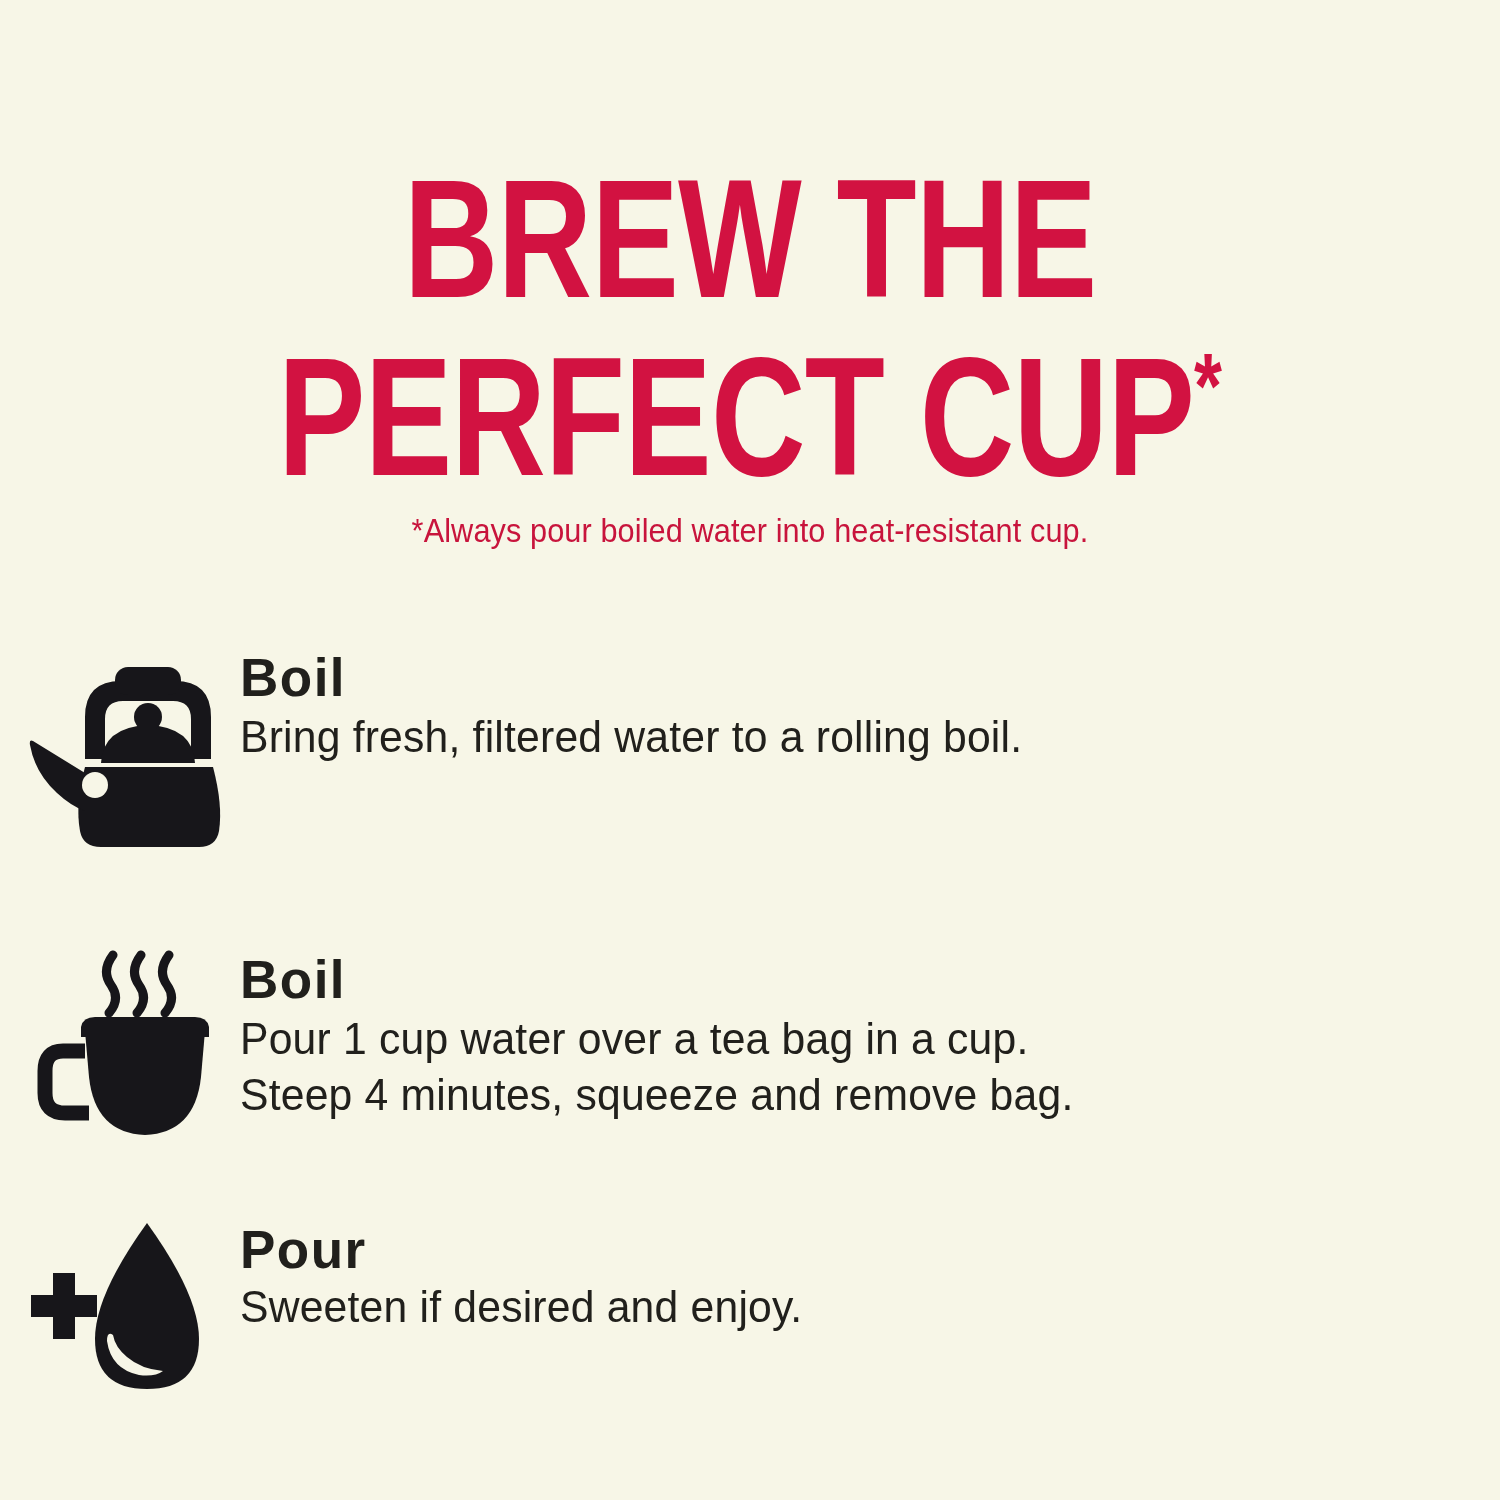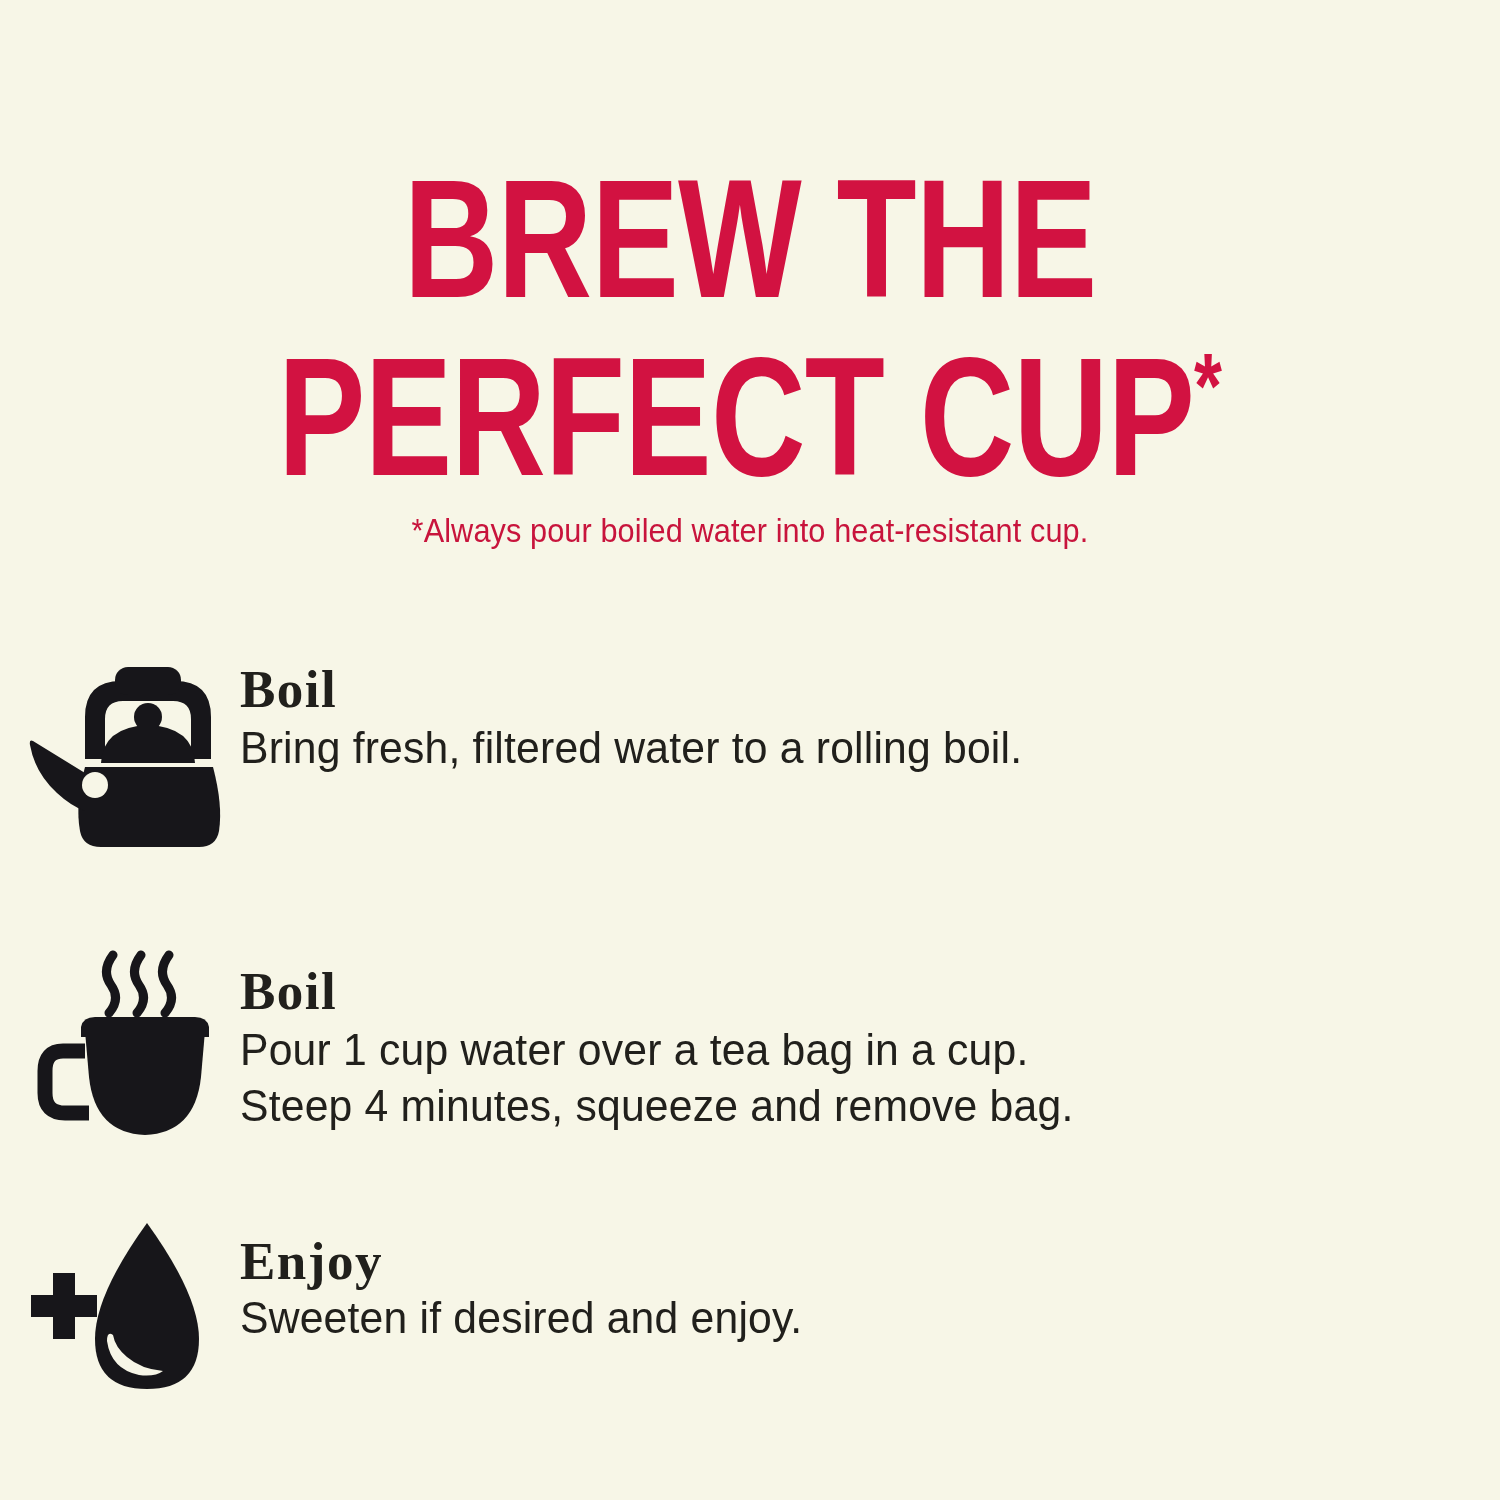--- a/index.html
+++ b/index.html
@@ -87,26 +87,26 @@
     justify-content: center;
     align-items: flex-start;
     padding-left: 20px;
     box-sizing: border-box;
   }
   .step-text {
     padding-top: 6px;
   }
   .step-title {
     color: #21201C;
-    font-family: Liberation Serif, serif;
+    font-family: Liberation Sans, sans-serif;
     font-weight: 700;
     font-size: 53px;
     line-height: 1.02;
     letter-spacing: 1.5px;
-    margin: 11px 0 4px 0;
+    margin: 0 0 4px 0;
   }
   .step-body {
     color: #21201C;
     font-family: "Liberation Sans Narrow", "Liberation Sans", sans-serif;
     font-weight: 400;
     font-size: 44px;
     line-height: 1.28;
     letter-spacing: 0.2px;
     transform: scaleX(0.97);
     transform-origin: left center;
@@ -204,21 +204,21 @@
             <rect x="30" y="56" width="22" height="66"></rect>
           </g>
 
           <g>
             <path d="M124 6 Q176 78 176 122 Q176 172 124 172 Q72 172 72 122 Q72 78 124 6 Z" fill="#17161A"></path>
             <path d="M84 124 Q88 152 116 158 Q132 160 140 154 Q118 152 104 140 Q92 130 90 118 Q84 114 84 124 Z" fill="#F7F6E7"></path>
           </g>
         </svg>
       </div>
       <div class="step-text">
-        <div class="step-title">Enjoy</div>
+        <div class="step-title">Pour</div>
         <div class="step-body">
           <span>Sweeten if desired and enjoy.</span>
         </div>
       </div>
     </div>
 
   </div>
 </div>
 
 </body></html>

